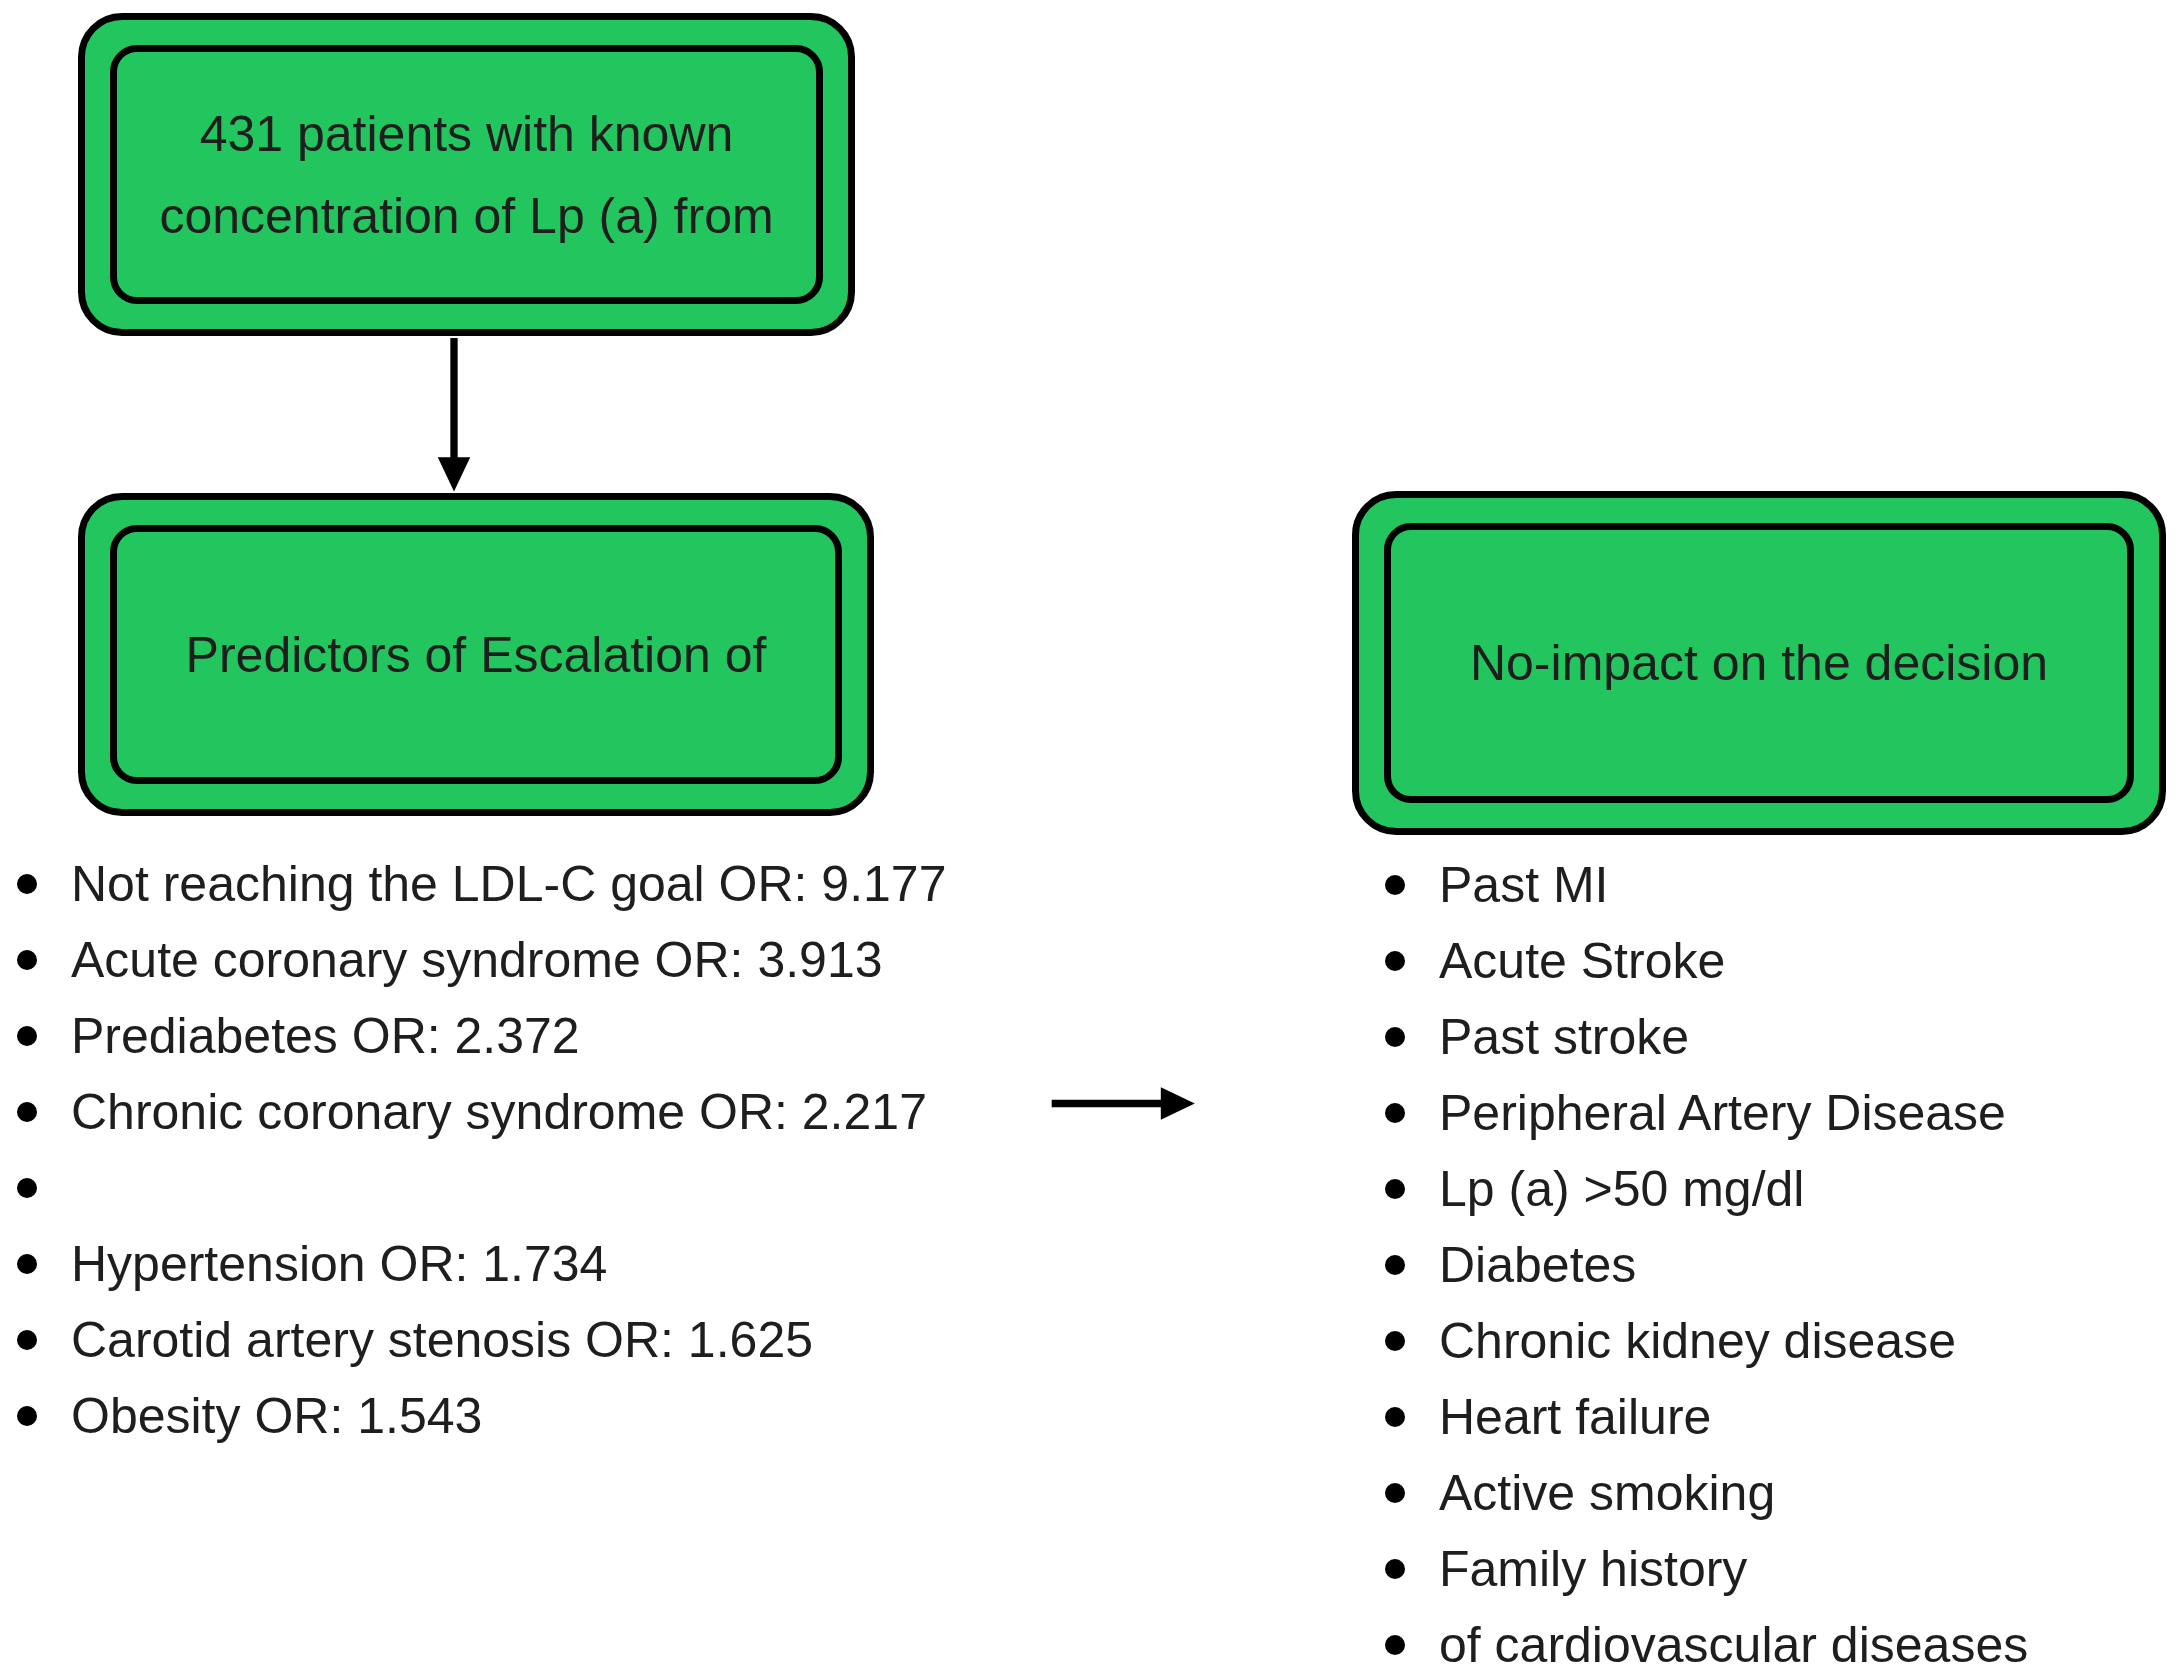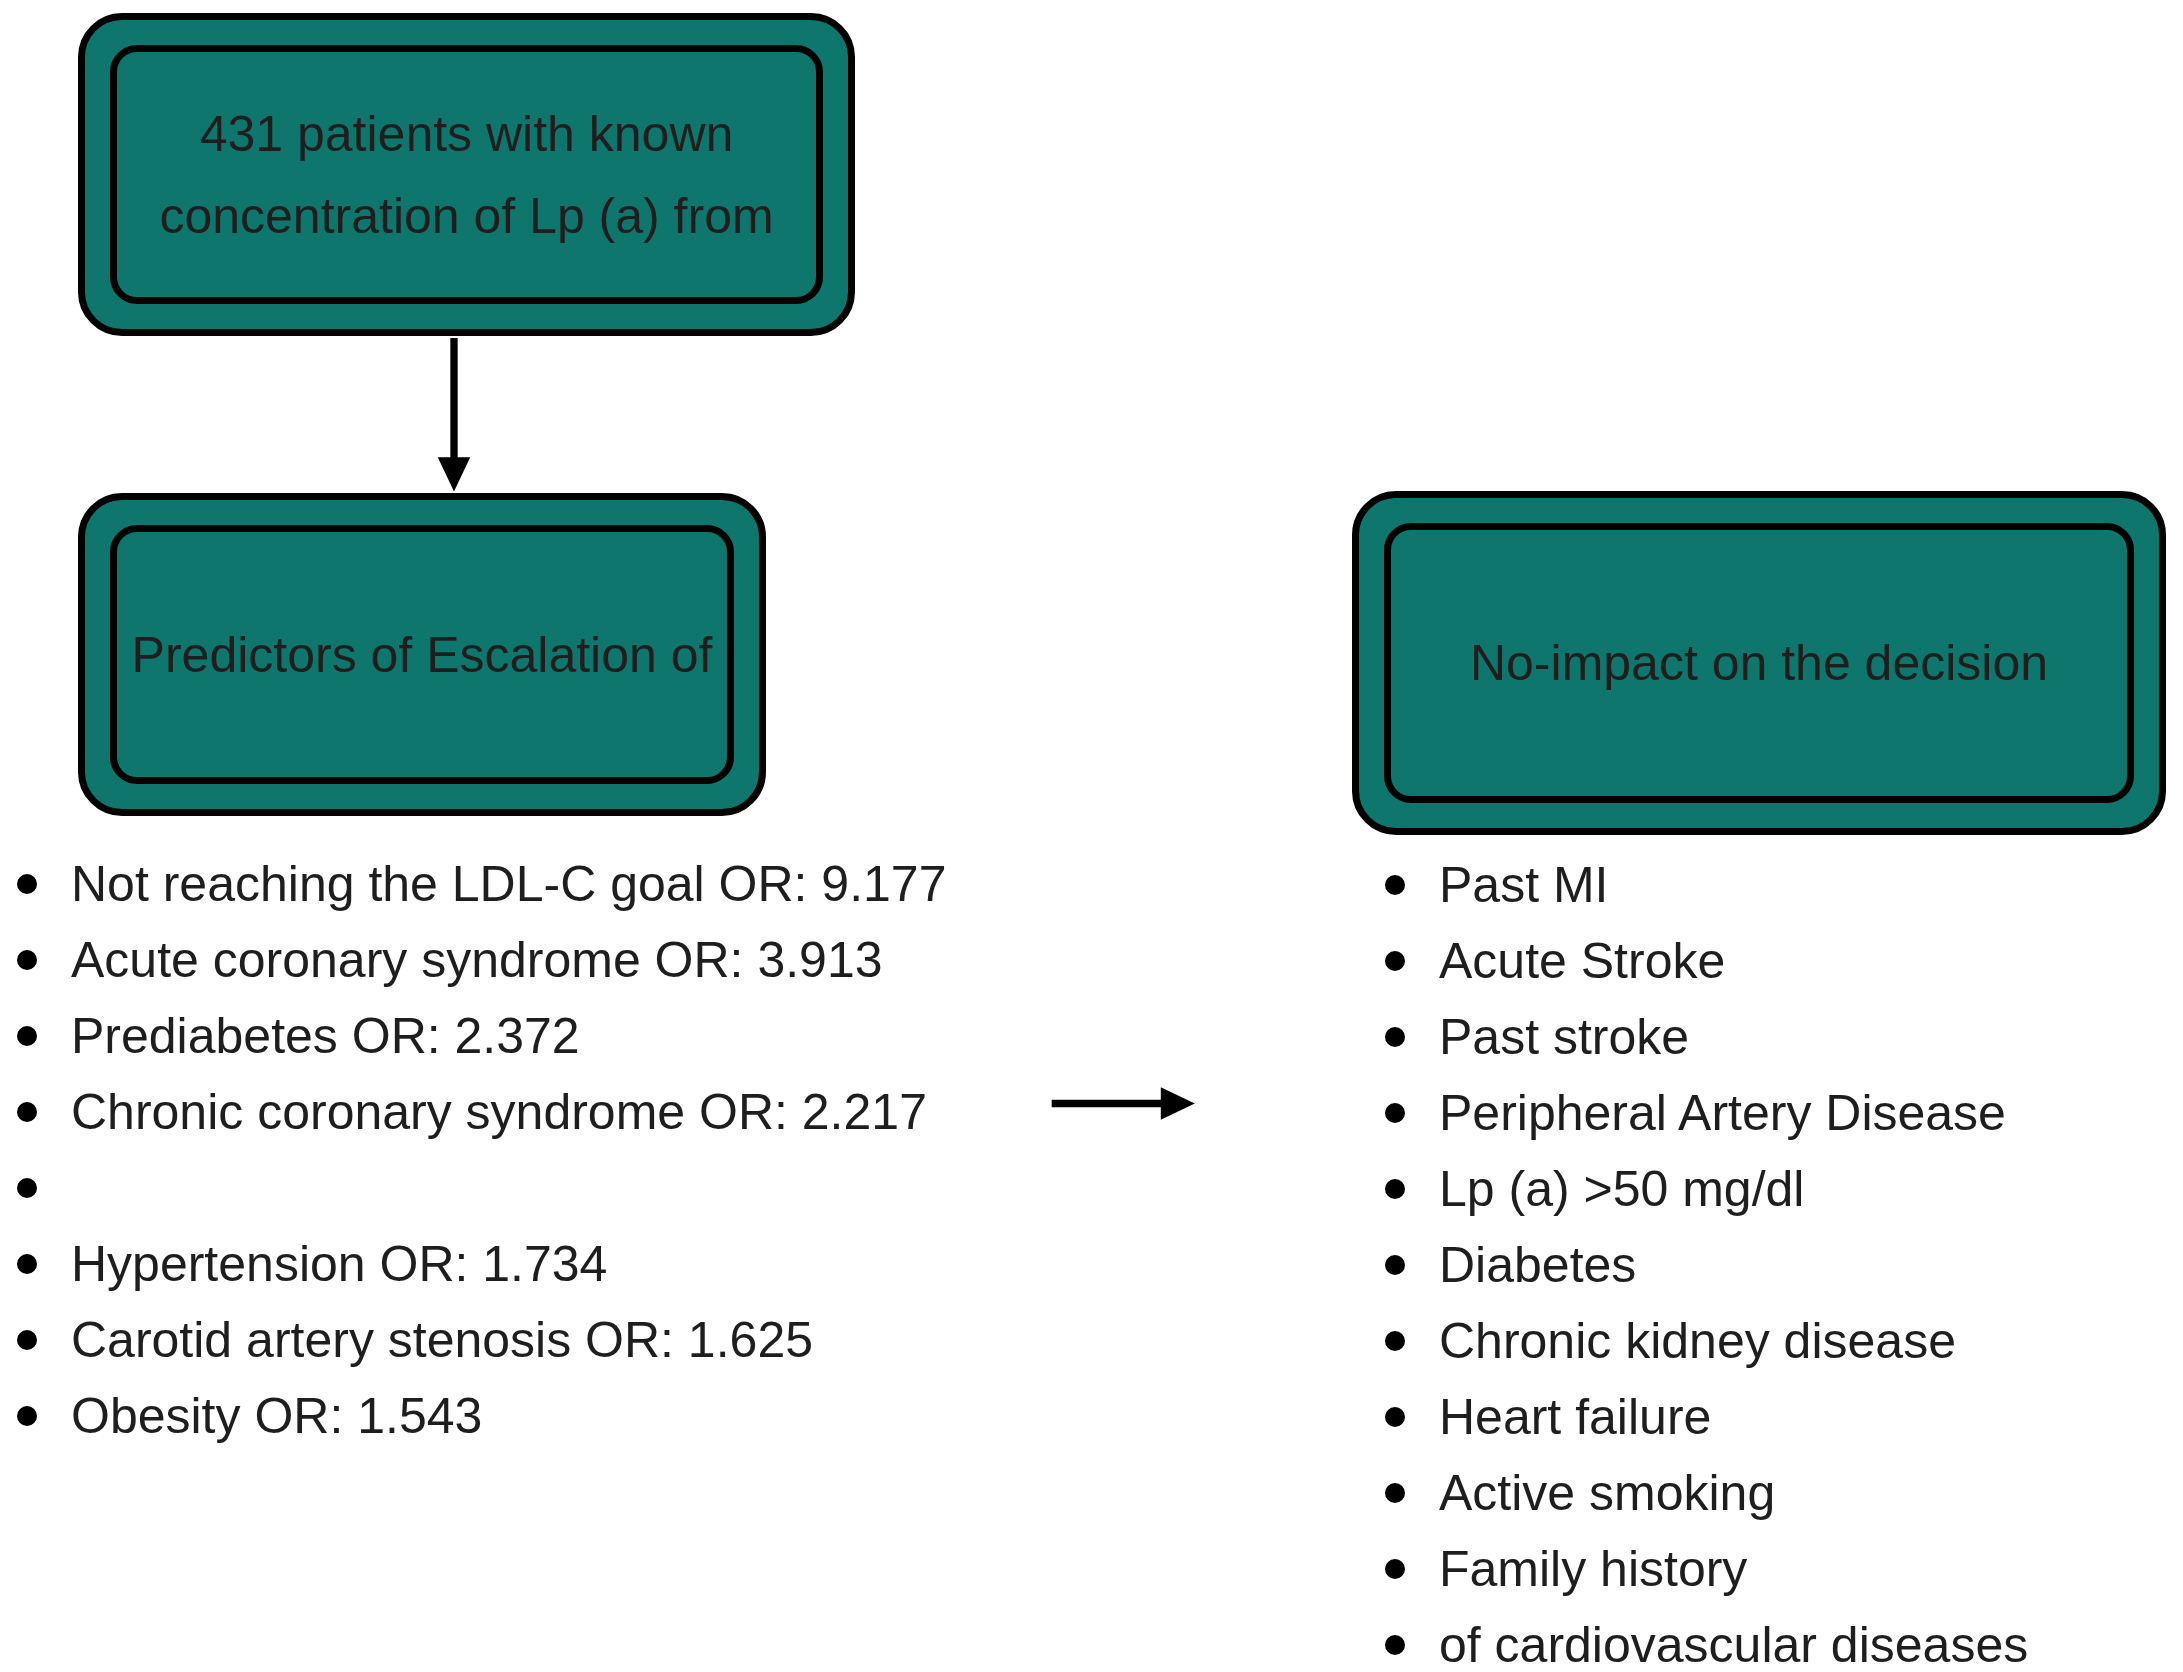--- a/index.html
+++ b/index.html
@@ -16,21 +16,21 @@
     color: #1e1e1e;
   }
 
   
   .dbox {
     position: absolute;
     box-sizing: border-box;
     border: 7.3px solid #000000;
     border-radius: 44px;
     padding: 25px;
-    background: #0f766e;
+    background: #22c55e;
   }
   .dbox-inner {
     box-sizing: border-box;
     width: 100%;
     height: 100%;
     border: 7.3px solid #000000;
     border-radius: 27px;
     display: flex;
     flex-direction: column;
     align-items: center;
@@ -38,21 +38,21 @@
   }
   .box-line {
     display: block;
     font-size: 50px;
     line-height: 82px;
     white-space: nowrap;
     text-align: center;
   }
 
   #box-patients   { left: 78px;  top: 13px;  width: 777px; height: 323px; }
-  #box-predictors { left: 78px;  top: 493px; width: 688px; height: 323px; }
+  #box-predictors { left: 78px;  top: 493px; width: 796px; height: 323px; }
   #box-noimpact   { left: 1352px; top: 491px; width: 814px; height: 344px; }
 
   .arrow-svg { position: absolute; display: block; }
   #arrow-down  { left: 433px;  top: 337px; }
   #arrow-right { left: 1049px; top: 1080px; }
 
   
   ul.blist {
     position: absolute;
     list-style: none;

